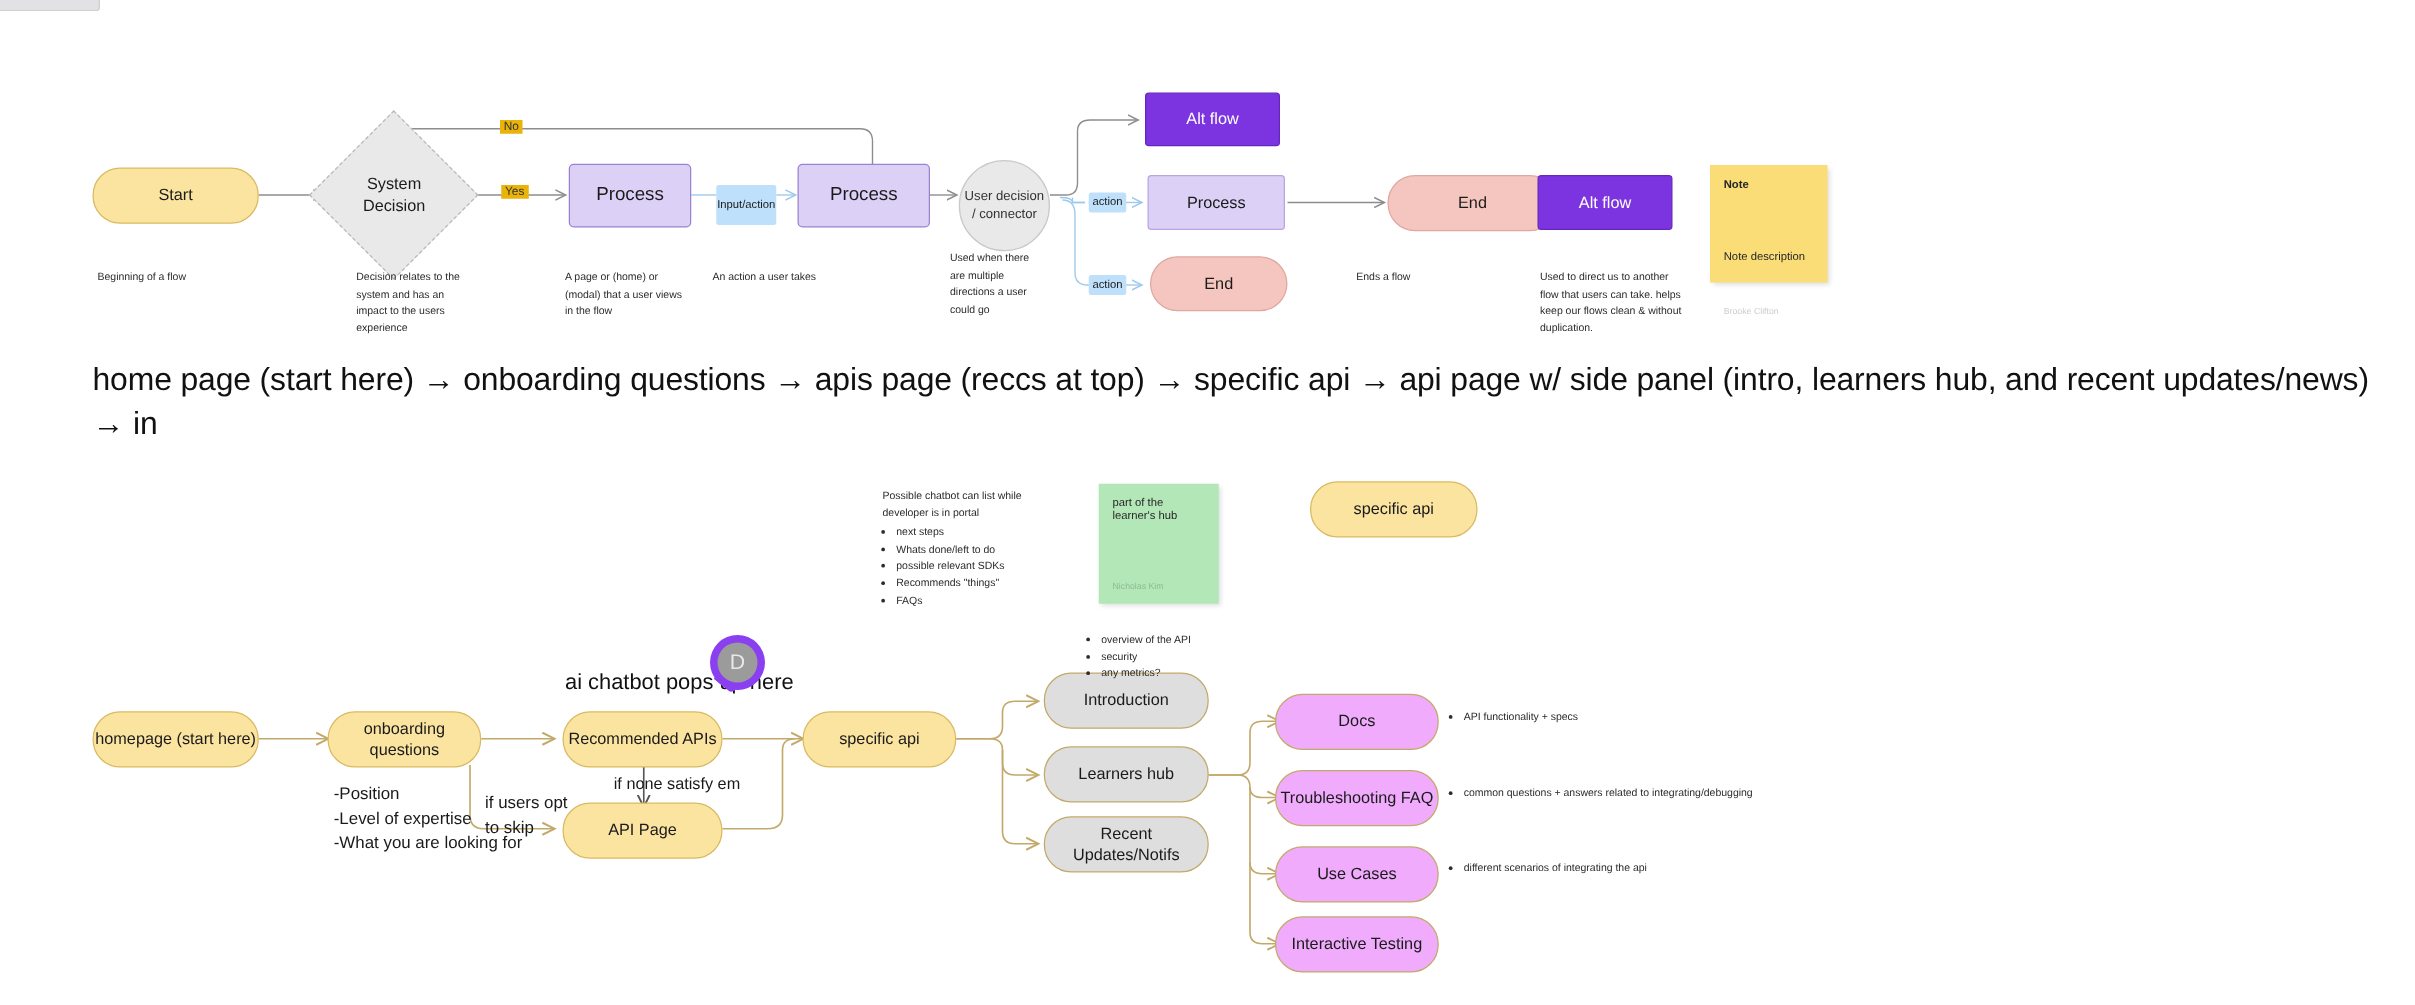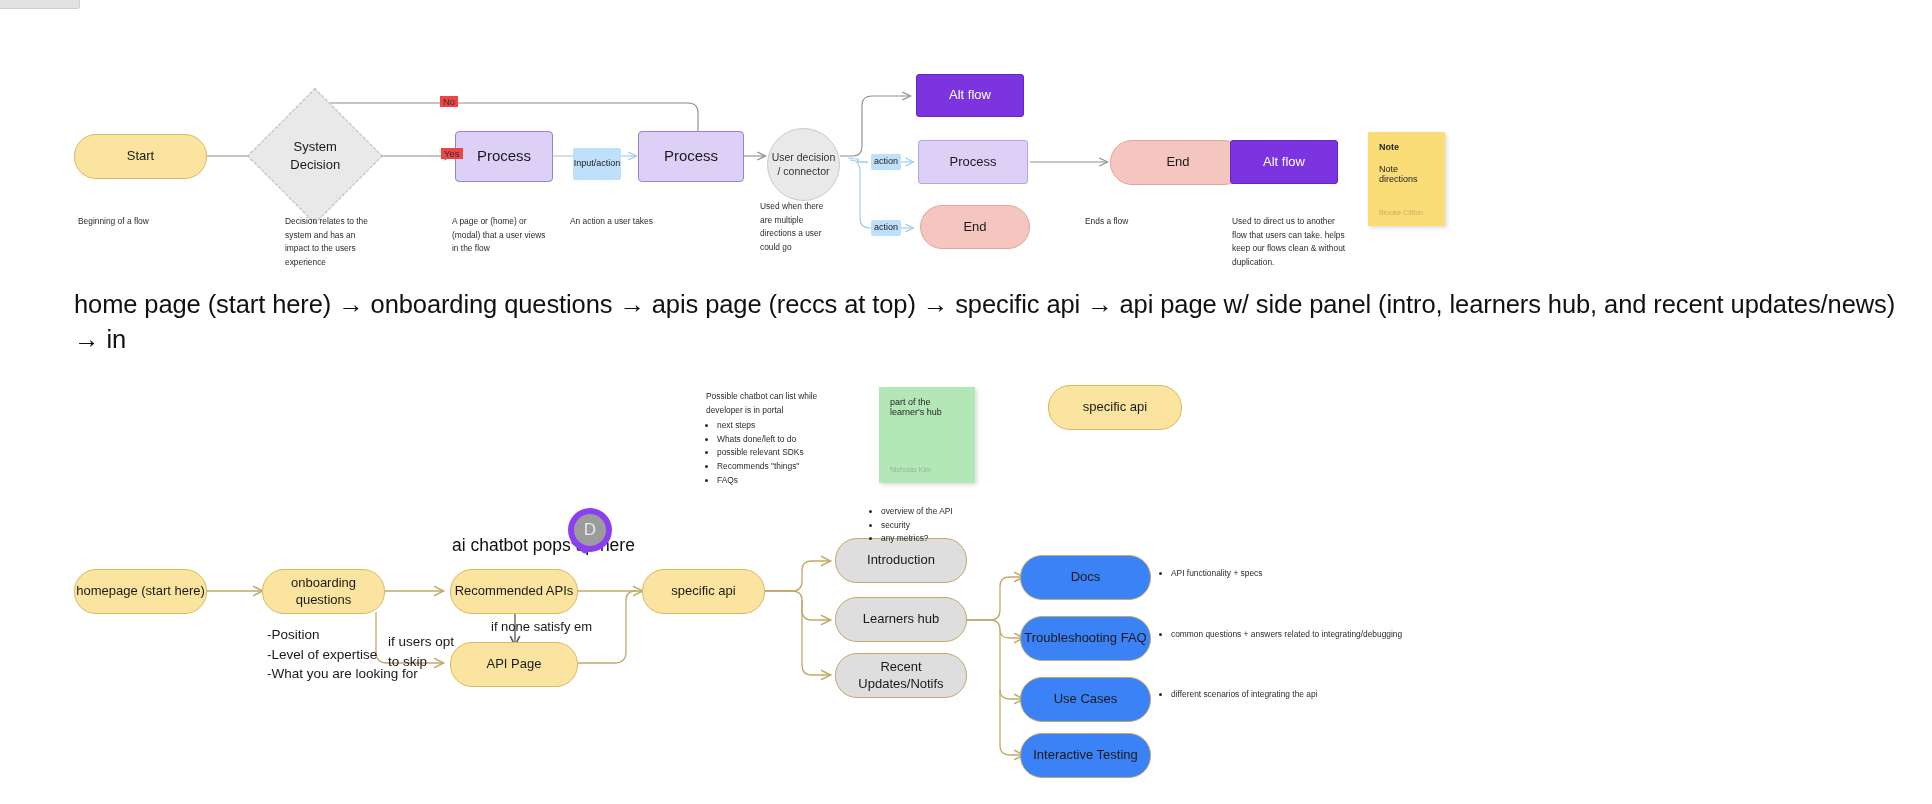--- a/index.html
+++ b/index.html
@@ -90,21 +90,21 @@
     font-size: 13px;
   }
   .node-gray {
     border-radius: 22px;
     background: #dedede;
     border: 1.2px solid #c2a96a;
     font-size: 13px;
   }
   .node-green {
     border-radius: 22px;
-    background: #3b82f6;
+    background: #f0abfc;
     border: 1.2px solid #c2a96a;
     font-size: 13px;
   }
 
   
   .sticky {
     padding: 10px 11px;
     box-shadow: 2px 2px 4px rgba(0,0,0,0.14);
     display: flex; flex-direction: column;
   }
@@ -121,22 +121,22 @@
     color: #2b2b2b;
   }
   .note-list { font-size: 8.4px; line-height: 1.62; color: #2b2b2b; }
   .note-list ul { margin: 2px 0 0 0; padding-left: 11px; }
   .note-list li { margin: 0; }
   .bullet-line { font-size: 8.4px; line-height: 1.62; color: #2b2b2b; }
   .bullet-line ul { margin: 0; padding-left: 11px; }
 
   
   .edge-label {
-    font-size: 9.5px; color: #333; background: #ef4444;
-    padding: 0 3px; white-space: nowrap; margin-left: 40px;
+    font-size: 9.5px; color: #333; background: #eab308;
+    padding: 0 3px; white-space: nowrap;
   }
   .flow-label {
     font-size: 13px; color: #1a1a1a; line-height: 1.3;
   }
   .hand-note {
     font-size: 13.5px; color: #1a1a1a; line-height: 1.45; white-space: pre-line;
   }
 
   
   .headline {
@@ -287,23 +287,23 @@
     <span>End</span>
   </div>
 
   <div class="abs node node-alt" style="left:1230px; top:140px; width:108px; height:44px;">
     <span>Alt flow</span>
   </div>
 
   <div class="abs edge-label" style="left:400px; top:96px;">No</div>
   <div class="abs edge-label" style="left:401px; top:148px;">Yes</div>
 
-  <div class="abs sticky sticky-yellow" style="left:1368px; top:132px; width:77px; height:94px;">
+  <div class="abs sticky sticky-yellow" style="left:1368px; top:132px; width:94px; height:94px;gap:36px;">
     <div class="sticky-title">Note</div>
-    <div class="sticky-body">Note directions</div>
+    <div class="sticky-body">Note description</div>
     <div class="sticky-author">Brooke Clifton</div>
   </div>
 
   <div class="abs caption" style="left:78px; top:215px; width:150px;">Beginning of a flow</div>
   <div class="abs caption" style="left:273px; top:215px; width:96px;margin-left:12px;">Decision relates to the system and has an impact to the users experience</div>
   <div class="abs caption" style="left:452px; top:215px; width:100px;">A page or (home) or (modal) that a user views in the flow</div>
   <div class="abs caption" style="left:570px; top:215px; width:110px;">An action a user takes</div>
   <div class="abs caption" style="left:760px; top:200px; width:66px;">Used when there are multiple directions a user could go</div>
   <div class="abs caption" style="left:1085px; top:215px; width:110px;">Ends a flow</div>
   <div class="abs caption" style="left:1232px; top:215px; width:120px;">Used to direct us to another flow that users can take. helps keep our flows clean &amp; without duplication.</div>

